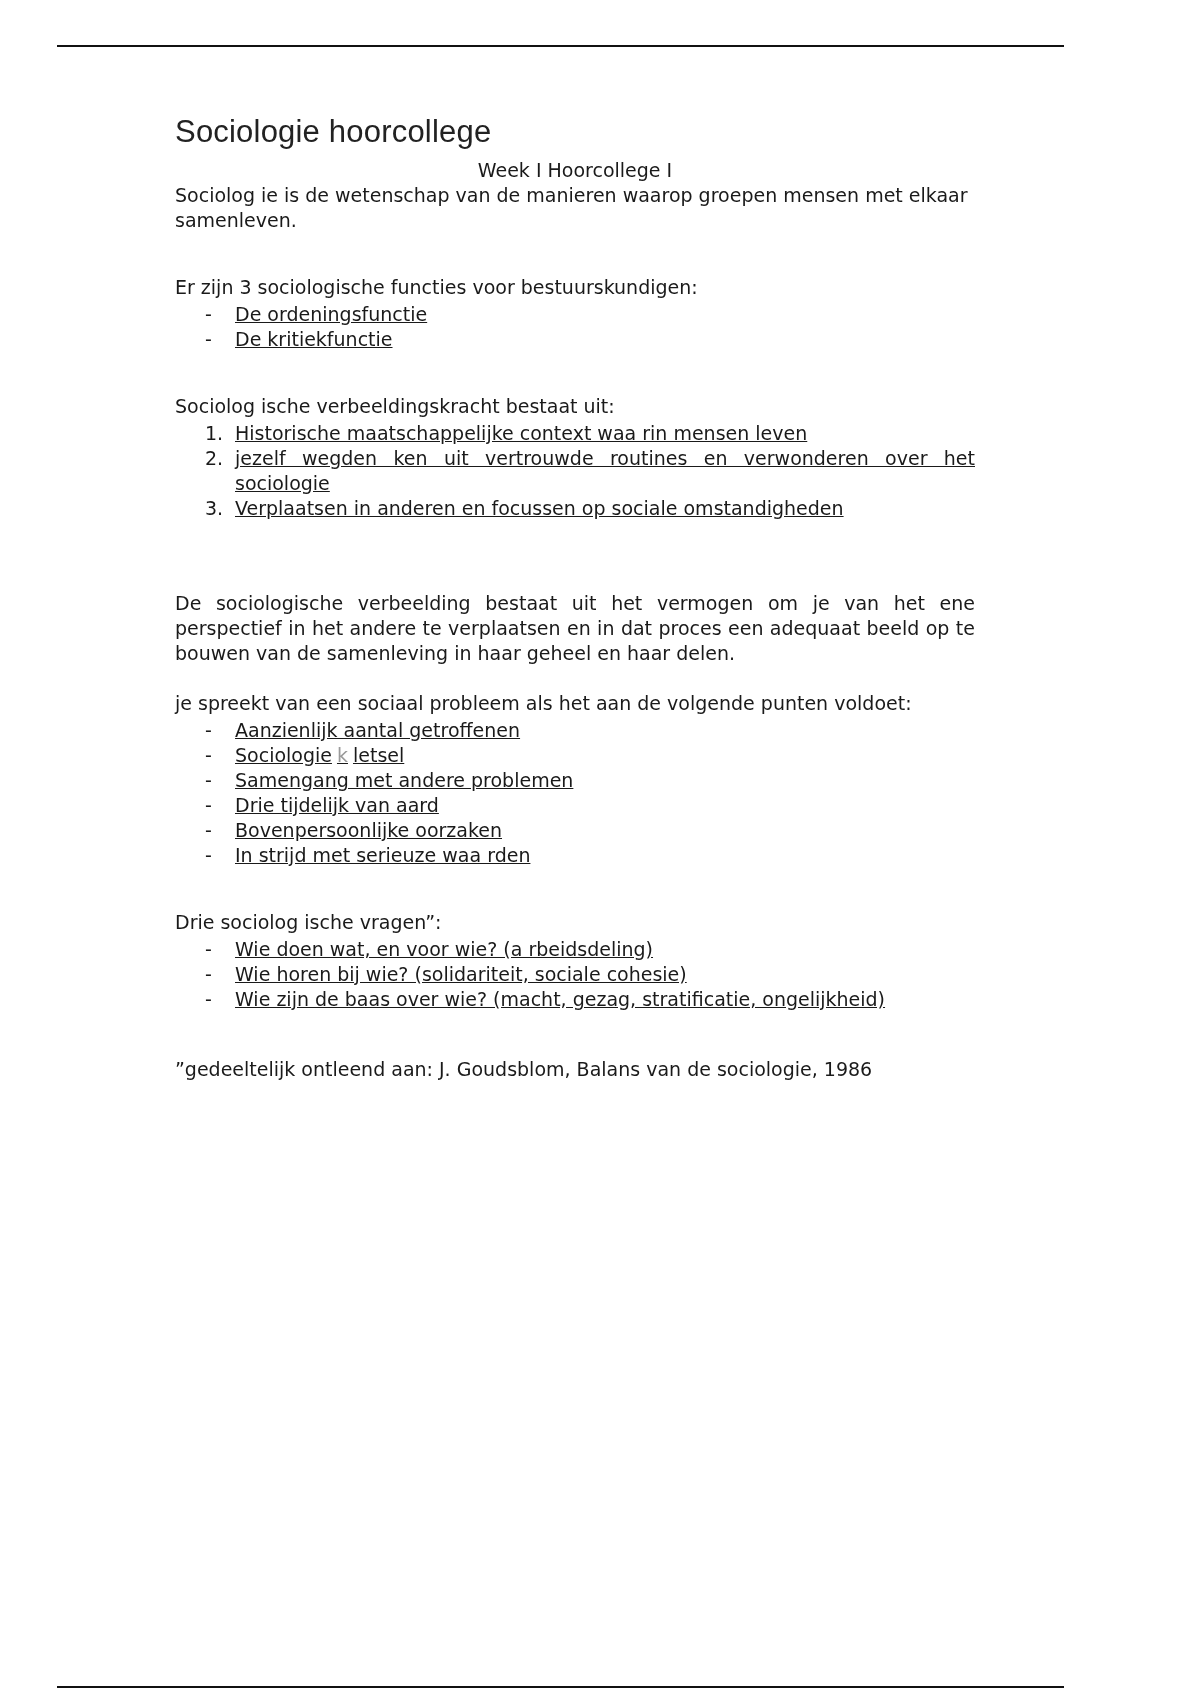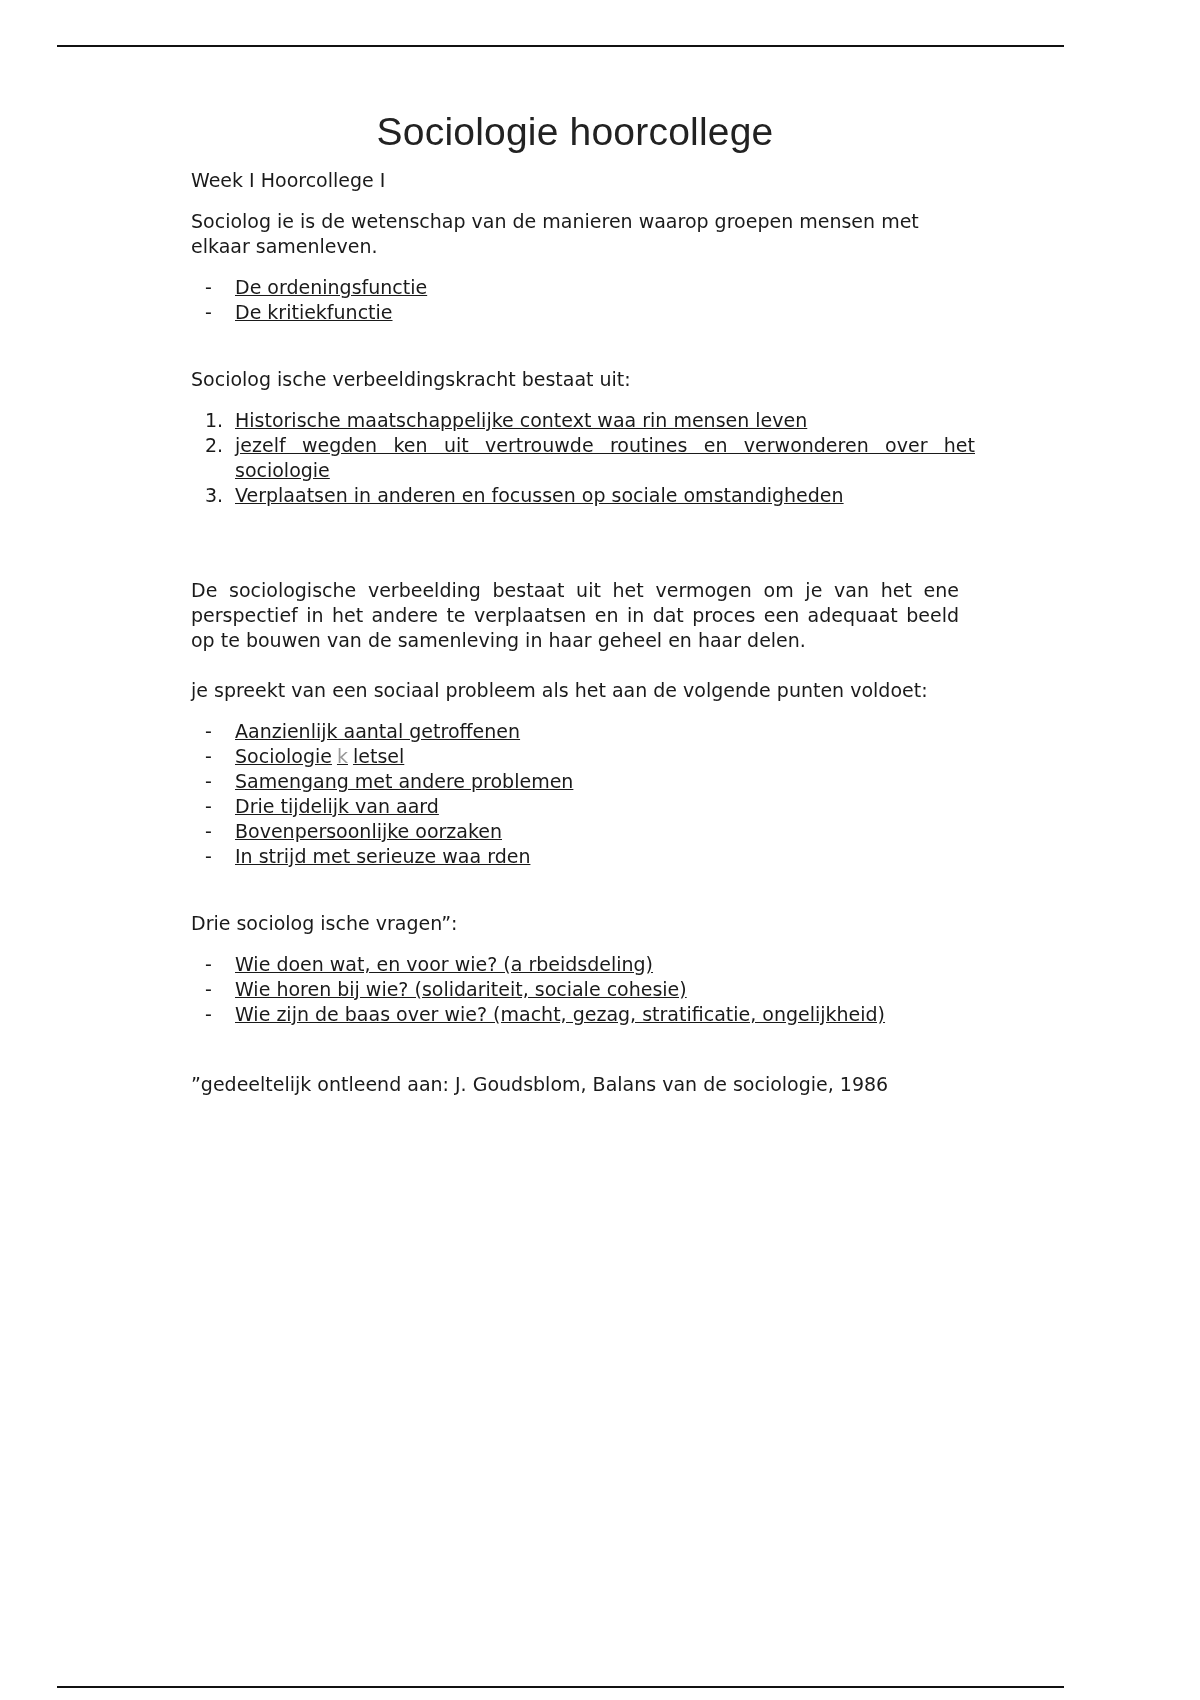--- a/index.html
+++ b/index.html
@@ -25,30 +25,29 @@
   .content {
     position: absolute;
     top: 112px;
     left: 175px;
     width: 800px;
     font-size: 19px;
     line-height: 25px;
   }
   h1.doc-title {
     margin: 0 0 6px 0;
-    font-size: 39px;
+    font-size: 31px;
     font-weight: 400;
     line-height: 40px;
     color: #222222;
     letter-spacing: 0.2px;
     font-family: "Liberation Sans", "DejaVu Sans", sans-serif;
-    text-align: center;
   }
-  .subtitle { margin: 16px; }
-  p { margin: 16px; }
+  .subtitle { margin: 0; text-align: center; }
+  p { margin: 0; }
   .gap-sm { margin-top: 25px; }
   .gap-md { margin-top: 42px; }
   .gap-lg { margin-top: 70px; }
   .justify { text-align: justify; }
 
   ul.dash, ol.num {
     margin: 2px 0 0 0;
     padding: 0 0 0 30px;
     list-style: none;
   }
@@ -80,20 +79,21 @@
 
 <div class="page">
   <div class="rule top"></div>
 
   <div class="content">
 
     <h1 class="doc-title">Sociologie hoorcollege</h1>
     <p class="subtitle">Week I Hoorcollege I</p>
     <p>Sociolog ie is de wetenschap van de manieren waarop groepen mensen met elkaar samenleven.</p>
 
+    <p class="gap-md">Er zijn 3 sociologische functies voor bestuurskundigen:</p>
     <ul class="dash">
       <li>De ordeningsfunctie</li>
       <li>De kritiekfunctie</li>
     </ul>
 
     <p class="gap-md">Sociolog ische verbeeldingskracht bestaat uit:</p>
     <ol class="num">
       <li>Historische maatschappelijke context waa rin mensen leven</li>
       <li>jezelf wegden ken uit vertrouwde routines en verwonderen over het sociologie</li>
       <li>Verplaatsen in anderen en focussen op sociale omstandigheden</li>

